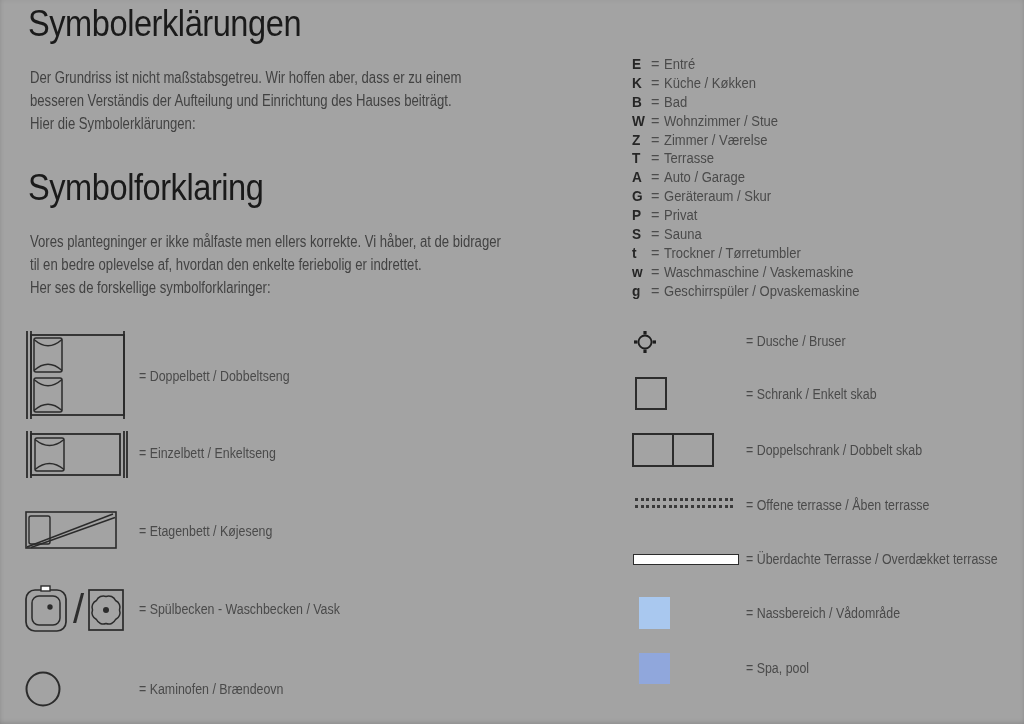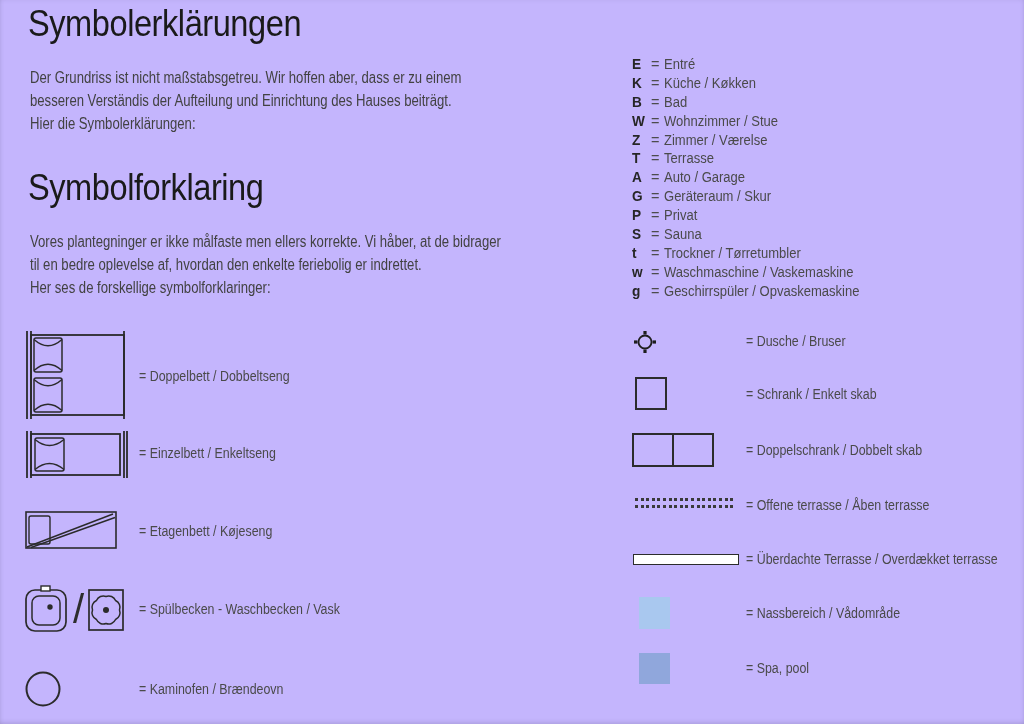--- a/index.html
+++ b/index.html
@@ -1,19 +1,19 @@
 <!DOCTYPE html>
 <html><head>
 <meta charset="utf-8">
 <style>
   * { margin:0; padding:0; box-sizing:border-box; }
   html,body { background:#e9e9e9; }
   .page {
     position:relative; width:1024px; height:724px; overflow:hidden;
-    background:#c4b5fd;
+    background:#a3a3a3;
     font-family:"Liberation Sans","DejaVu Sans",sans-serif;
     box-shadow: inset 0 -4px 5px -3px rgba(0,0,0,.15),
                 inset 4px 0 5px -4px rgba(0,0,0,.10),
                 inset -4px 0 5px -4px rgba(0,0,0,.10),
                 inset 0 4px 5px -4px rgba(0,0,0,.06);
   }
   .abs { position:absolute; }
   h1.h {
     position:absolute; font-size:37px; font-weight:400; color:#1a1a1a;
     letter-spacing:-.5px; white-space:nowrap;

